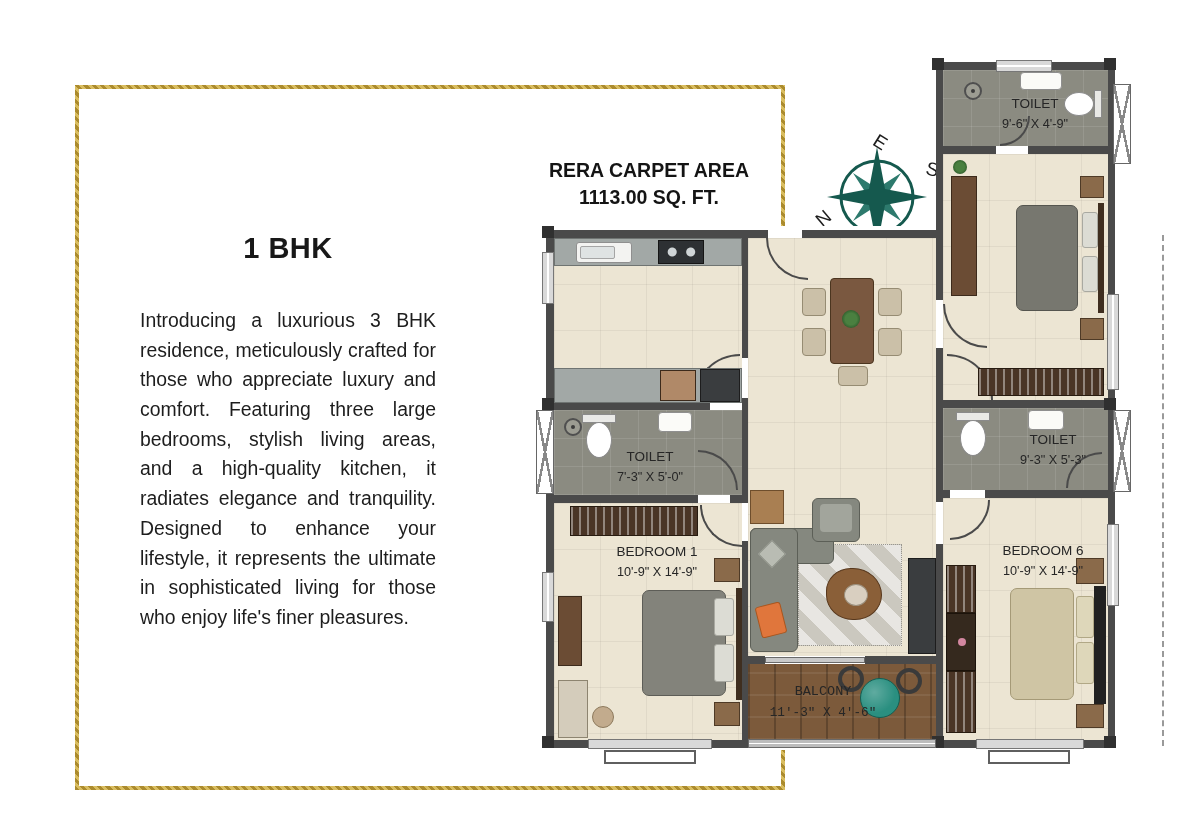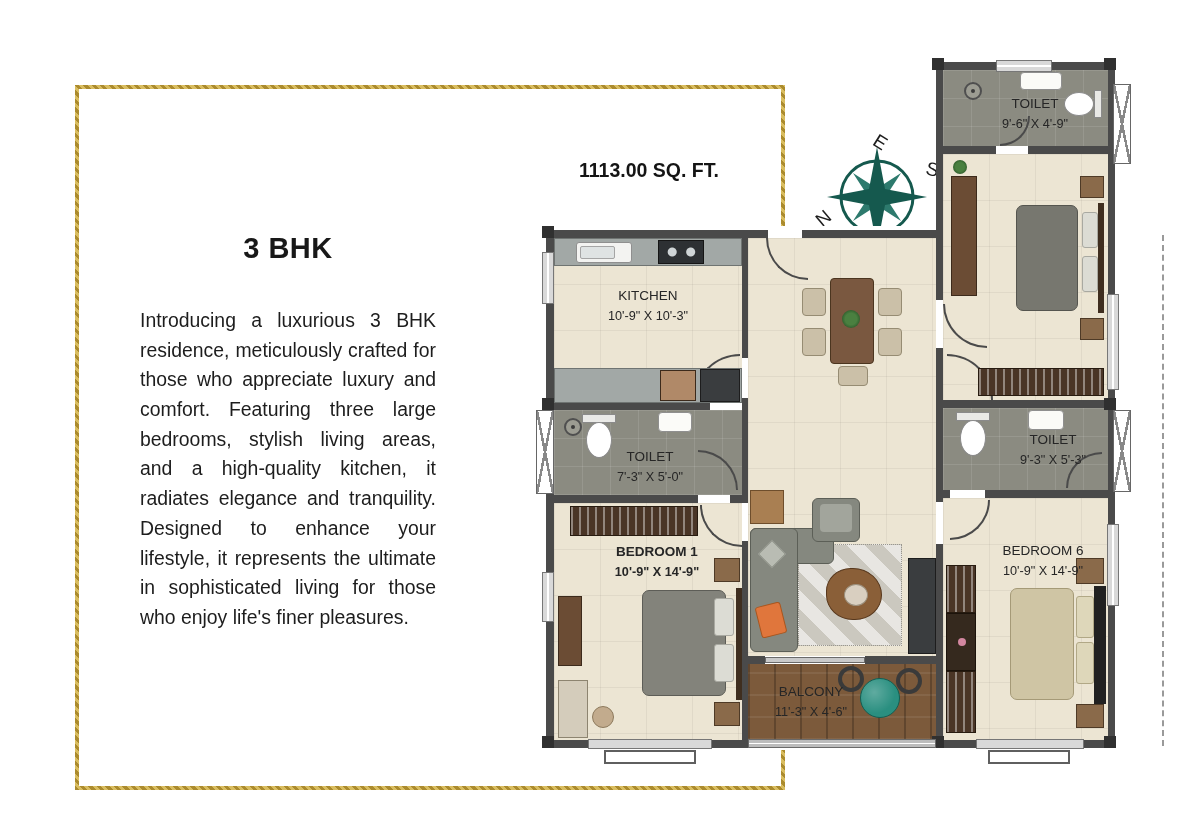--- a/index.html
+++ b/index.html
@@ -86,24 +86,25 @@
   .bchair{border:4px solid #3a3a3a;border-radius:50%;background:transparent;}
   .sidet{background:#a97f52;border:1px solid #6e4e2c;}
   .thresh{background:#c9c9c9;border:1px solid #6a6a6a;}
   .knob{background:#d387a0;border-radius:50%;}
   .media2{background:#35291e;border:1px solid #1c130b;}
 </style>
 </head>
 <body>
 
 <div class="abs frame"></div>
-<div class="abs headline">3 BHK</div>
+<div class="abs headline">1 BHK</div>
 <div class="abs desc">Introducing a luxurious 3 BHK residence, meticulously crafted for those who appreciate luxury and comfort. Featuring three large bedrooms, stylish living areas, and a high-quality kitchen, it radiates elegance and tranquility. Designed to enhance your lifestyle, it represents the ultimate in sophisticated living for those who enjoy life's finer pleasures.</div>
 
 <div class="abs rera">
+  <div>RERA CARPET AREA</div>
   <div>1113.00 SQ. FT.</div>
 </div>
 
 <div class="abs compass">
   <svg width="128" height="128" viewBox="0 0 128 128">
     <circle cx="64" cy="64" r="36" fill="none" stroke="#15594e" stroke-width="3"></circle>
     <path d="M64,30 L70,58 L98,64 L70,70 L64,98 L58,70 L30,64 L58,58 Z" transform="rotate(45 64 64)" fill="#2d7a6d"></path>
     <path d="M64,14 L72,56 L114,64 L72,72 L64,114 L56,72 L14,64 L56,56 Z" fill="#15594e"></path>
     <text x="60" y="14" font-size="19" fill="#1c1c1c" transform="rotate(32 64 10)">E</text>
     <text x="113" y="42" font-size="19" fill="#1c1c1c" transform="rotate(14 116 36)">S</text>
@@ -255,33 +256,29 @@
   <div class="media2" style="left:416px;top:555px;width:30px;height:58px;"></div>
   <div class="knob" style="left:428px;top:580px;width:8px;height:8px;"></div>
   <div class="ward" style="left:416px;top:613px;width:30px;height:62px;"></div>
   <div class="ns" style="left:546px;top:500px;width:28px;height:26px;"></div>
   <div class="ns" style="left:546px;top:646px;width:28px;height:24px;"></div>
   <div class="hb" style="left:564px;top:528px;width:12px;height:118px;background:#212121;"></div>
   <div class="blank2" style="left:480px;top:530px;width:64px;height:112px;"></div>
   <div class="pill2" style="left:546px;top:538px;width:18px;height:42px;"></div>
   <div class="pill2" style="left:546px;top:584px;width:18px;height:42px;"></div>
 
-  <div class="rlabel" style="left:33px;top:228px;">
-    <div class="nm">KITCHEN</div>
-    <div class="dm">10'-9" X 10'-3"</div>
-  </div>
   <div class="rlabel" style="left:35px;top:389px;">
     <div class="nm">TOILET</div>
     <div class="dm">7'-3" X 5'-0"</div>
   </div>
-  <div class="rlabel" style="left:42px;top:484px;font-weight:bold;">
+  <div class="rlabel" style="left:42px;top:484px;">
     <div class="nm">BEDROOM 1</div>
     <div class="dm">10'-9" X 14'-9"</div>
   </div>
-  <div class="rlabel" style="left:196px;top:624px;">
+  <div class="rlabel" style="left:208px;top:624px;font-family:Liberation Mono, monospace;">
     <div class="nm">BALCONY</div>
     <div class="dm">11'-3" X 4'-6"</div>
   </div>
   <div class="rlabel" style="left:420px;top:36px;">
     <div class="nm">TOILET</div>
     <div class="dm">9'-6" X 4'-9"</div>
   </div>
   <div class="rlabel" style="left:438px;top:372px;">
     <div class="nm">TOILET</div>
     <div class="dm">9'-3" X 5'-3"</div>

